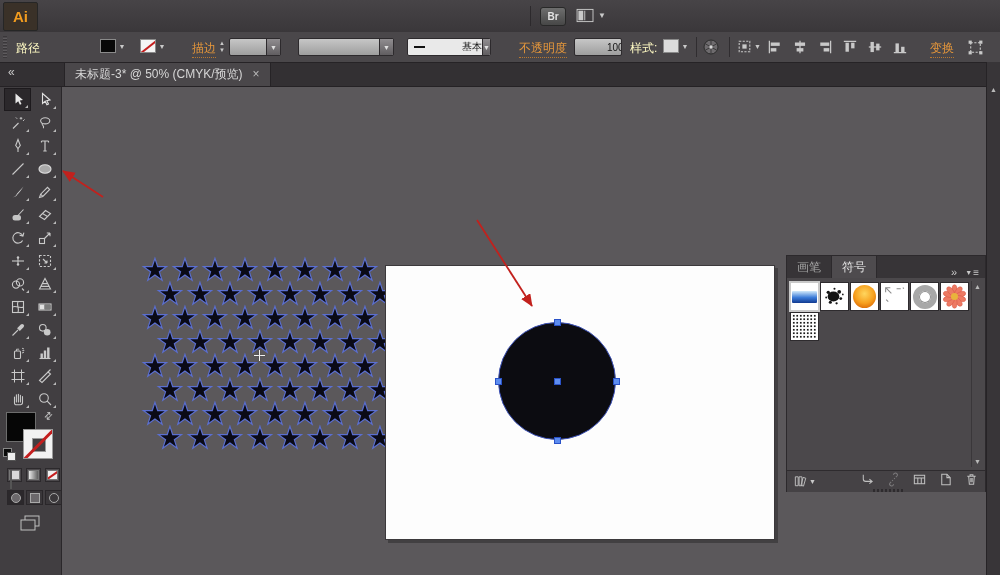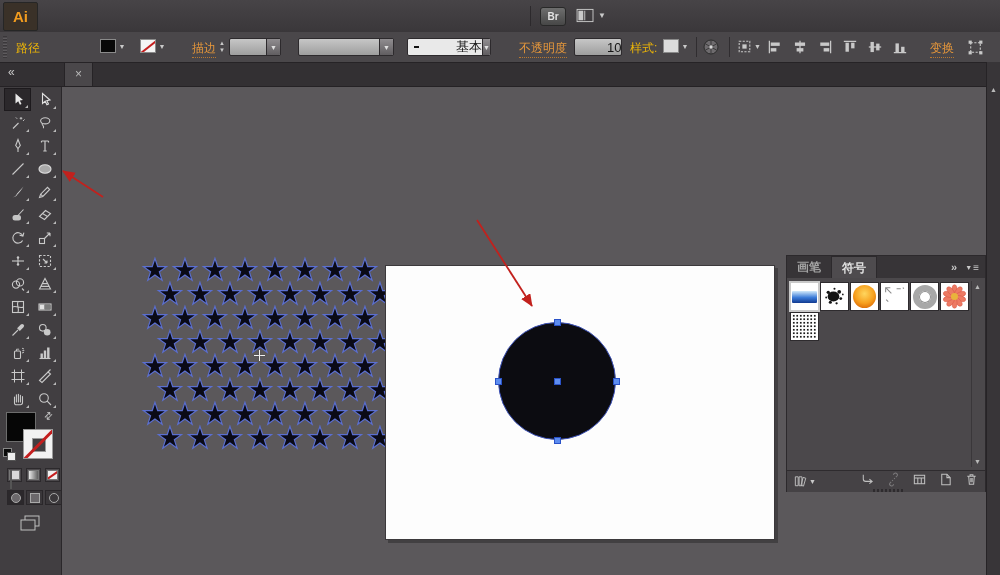--- a/index.html
+++ b/index.html
@@ -21,33 +21,33 @@
     background:linear-gradient(#6e6e6e,#474747);border:1px solid #282828;border-radius:3px;
     color:#e3e3e3;font-size:10px;font-weight:bold;display:flex;align-items:center;justify-content:center;}
   #ws-switcher{position:absolute;left:576px;top:8px;display:flex;align-items:center;gap:3px;}
   #ws-switcher .dd{color:#c9c9c9;font-size:8px;}
 
   
   #controlbar{position:absolute;left:0;top:32px;width:1000px;height:30px;background:#4a474a;
     border-bottom:1px solid #262326;z-index:10;}
   .grip-v{position:absolute;left:3px;top:4px;width:4px;height:22px;
     background:repeating-linear-gradient(0deg,#3a373a 0 1px,#5e5b5e 1px 2px,transparent 2px 3px);}
-  .cb-label{position:absolute;top:8px;font-size:12px;color:#eab308;white-space:nowrap;}
+  .cb-label{position:absolute;top:8px;font-size:12px;color:#fef9c3;white-space:nowrap;}
   .cb-link{position:absolute;top:8px;font-size:12px;color:#e6973b;border-bottom:1px dotted #b9782e;white-space:nowrap;}
   .swatch-group{position:absolute;top:7px;display:flex;align-items:center;}
   .sw{width:16px;height:14px;border:1px solid #8a8a8a;box-sizing:border-box;}
   .sw.black{background:#080808;}
   .sw.none{background:#f4f4f4;position:relative;overflow:hidden;}
   .sw.none::after{content:'';position:absolute;left:-3px;top:5px;width:24px;height:2px;background:#c41e1e;transform:rotate(-38deg);}
   .sw-dd{width:12px;height:14px;color:#c9c9c9;font-size:7px;display:flex;align-items:center;justify-content:center;}
   .stepper{position:absolute;top:7px;width:10px;height:16px;display:flex;flex-direction:column;align-items:center;justify-content:center;color:#c9c9c9;font-size:6px;line-height:7px;}
   .combo{position:absolute;top:6px;height:18px;box-sizing:border-box;background:linear-gradient(#c6c6c6,#9e9e9e);
     border:1px solid #2d2a2d;border-radius:2px;display:flex;align-items:center;overflow:hidden;}
   .combo.light{background:#e9e9e9;}
-  .combo .val{font-size:13px;color:#161616;padding-left:4px;white-space:nowrap;margin-left:28px;}
+  .combo .val{font-size:10px;color:#161616;padding-left:4px;white-space:nowrap;margin-left:28px;}
   .combo .stroke-line{width:26px;height:2px;background:#111;margin:0 5px 0 6px;}
   .combo .arrow-btn{width:13px;height:100%;margin-left:auto;background:linear-gradient(#908d90,#615e61);
     border-left:1px solid #2d2a2d;color:#e0e0e0;font-size:7px;display:flex;align-items:center;justify-content:center;}
   .cb-sep{position:absolute;top:5px;width:1px;height:20px;background:#302d30;}
   .cb-icon{position:absolute;top:6px;width:18px;height:18px;display:flex;align-items:center;justify-content:center;}
   #align-group{position:absolute;left:766px;top:6px;display:flex;gap:7px;}
   .al-icon{width:18px;height:18px;}
   #align-to{position:absolute;left:736px;top:6px;display:flex;align-items:center;}
   #align-to .dd{color:#c9c9c9;font-size:7px;margin-left:1px;}
 
@@ -106,21 +106,21 @@
   #crosshair::after{content:'';position:absolute;left:5px;top:0;width:1px;height:11px;background:#f2f2f2;box-shadow:0 0 1px #333;}
   #artboard{position:absolute;left:323px;top:179px;width:390px;height:275px;background:#fdfdfd;
     border:1px solid #3c393c;box-sizing:border-box;box-shadow:3px 3px 0 rgba(20,20,20,.35);}
   #black-circle{position:absolute;left:112px;top:56px;width:118px;height:118px;border-radius:50%;
     background:#0c0c11;border:1px solid #3d52b8;box-sizing:border-box;}
   .anchor{position:absolute;width:5px;height:5px;background:#5d8df0;border:1px solid #2a52c8;box-sizing:content-box;}
 
   
   #symbols-panel{position:absolute;left:786px;top:255px;width:200px;height:237px;z-index:20;
     background:#4a474a;border:1px solid #2c292c;box-sizing:border-box;}
-  #panel-tabs{position:absolute;left:0;top:0;width:100%;height:22px;background:#373437;display:flex;font-weight:bold;}
+  #panel-tabs{position:absolute;left:0;top:0;width:100%;height:22px;background:#373437;display:flex;align-items:flex-end;}
   .panel-tab{height:22px;padding:0 10px;font-size:12px;display:flex;align-items:center;color:#a3a3a3;}
   .panel-tab.active{background:#4e4b4e;color:#e2e2e2;border:1px solid #2c292c;border-bottom:none;}
   #panel-tab-icons{margin-left:auto;display:flex;align-items:center;gap:8px;padding-right:6px;color:#c9c9c9;}
   #panel-expand{font-size:11px;}
   #panel-menu{font-size:10px;display:flex;align-items:center;gap:1px;}
   #panel-menu .dd{font-size:7px;}
   #panel-content{position:absolute;left:0;top:22px;width:100%;height:192px;background:#4b484b;}
   #symbol-grid{position:absolute;left:3px;top:4px;width:180px;display:grid;grid-template-columns:repeat(6,29px);grid-auto-rows:29px;gap:1px;}
   .sym-tile{position:relative;background:#ffffff;border:1px solid #2e2b2e;box-sizing:border-box;overflow:hidden;
     display:flex;align-items:center;justify-content:center;}
@@ -274,20 +274,21 @@
         <rect x="11.5" y="1.5" width="3" height="3" fill="#c9c9c9" stroke="none"></rect>
         <rect x="1.5" y="11.5" width="3" height="3" fill="#c9c9c9" stroke="none"></rect>
         <rect x="11.5" y="11.5" width="3" height="3" fill="#c9c9c9" stroke="none"></rect>
       </svg>
     </div>
   </div>
 
   <div id="tabbar">
     <span id="tb-collapse">«</span>
     <div id="doc-tab">
+      <span class="t">未标题-3* @ 50% (CMYK/预览)</span>
       <span class="x">×</span>
     </div>
   </div>
 
   <div id="toolbar">
     <div id="tb-grip"></div>
     <div id="tool-grid">
         <div class="tool-cell selected">
           <svg class="ticon" viewBox="0 0 16 16" stroke="#c9c9c9" stroke-width="1.1" fill="none">
             <path d="M5.5 1.5 V11.5 L8.2 9.2 L9.9 12.8 L11.5 12 L9.8 8.6 L13 8 Z" fill="#e8e8e8" stroke="none"></path>

